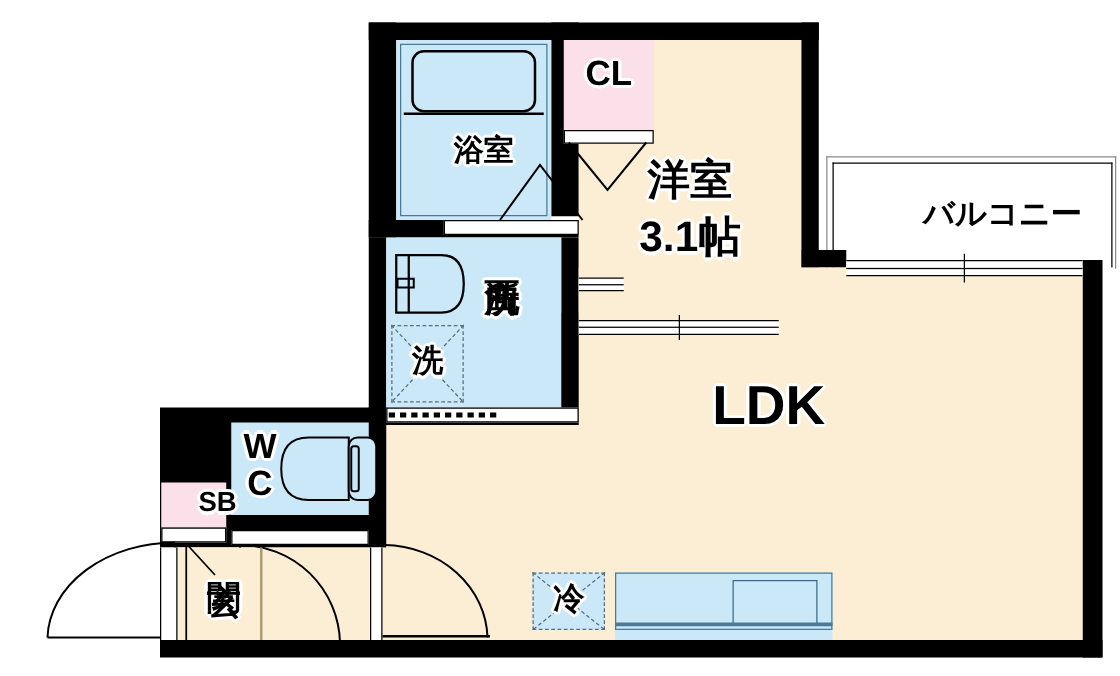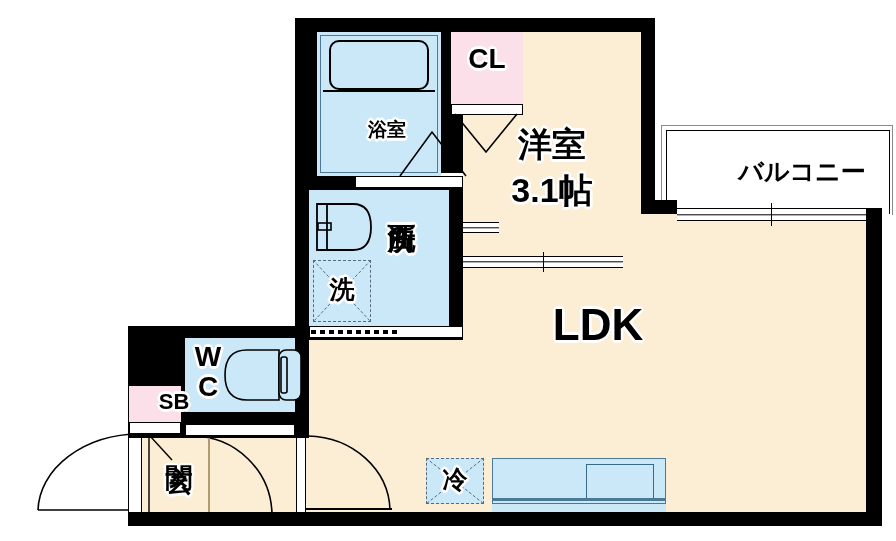--- a/index.html
+++ b/index.html
@@ -222,35 +222,35 @@
 
   <svg class="abs" style="left:306px; top:436px;" width="86" height="76" viewBox="0 0 86 76">
     <path d="M2 0 A 84 76 0 0 1 84 74" fill="none" stroke="#000" stroke-width="1.6"></path>
     <line x1="2" y1="0" x2="84" y2="74" stroke="none"></line>
   </svg>
   <div class="abs white" style="left:296px; top:438px; width:10px; height:74px; border-left:1.4px solid #000; border-right:1.4px solid #000; box-sizing:border-box;"></div>
   <div class="abs" style="left:306px; top:508px; width:86px; height:1.8px; background:#000;"></div>
 
   <div class="abs white" style="left:128px; top:438px; width:14px; height:74px; border-left:1.4px solid #000; border-right:1.4px solid #000; box-sizing:border-box;"></div>
 
-  <div class="lbl" style="left:317px; top:120px; width:140px; font-size:19px;">浴室</div>
+  <div class="lbl" style="left:317px; top:108px; width:140px; font-size:24px;">浴室</div>
 
   <div class="lbl vertical" style="left:381px; top:202px; width:34px; font-size:28px;">洗面所</div>
 
   <div class="lbl" style="left:313px; top:276px; width:58px; font-size:25px;">洗</div>
 
   <div class="lbl" style="left:191px; top:342px; width:34px; font-size:28px;">W</div>
   <div class="lbl" style="left:191px; top:372px; width:34px; font-size:28px;">C</div>
 
   <div class="lbl" style="left:129px; top:390px; width:52px; font-size:22px;margin-left:19px;">SB</div>
 
   <div class="lbl vertical" style="left:158px; top:444px; width:34px; font-size:27px;">玄関</div>
 
   <div class="lbl" style="left:463px; top:126px; width:178px; font-size:34px;">洋室</div>
 
   <div class="lbl" style="left:451px; top:44px; width:72px; font-size:28px;">CL</div>
   <div class="lbl" style="left:463px; top:172px; width:178px; font-size:34px;">3.1帖</div>
 
-  <div class="lbl" style="left:463px; top:302px; width:270px; font-size:44px;">LDK</div>
+  <div class="lbl" style="left:480px; top:302px; width:270px; font-size:44px;">LDK</div>
 
   <div class="lbl" style="left:426px; top:466px; width:58px; font-size:25px;">冷</div>
 
 </div>
 
 </body></html>

